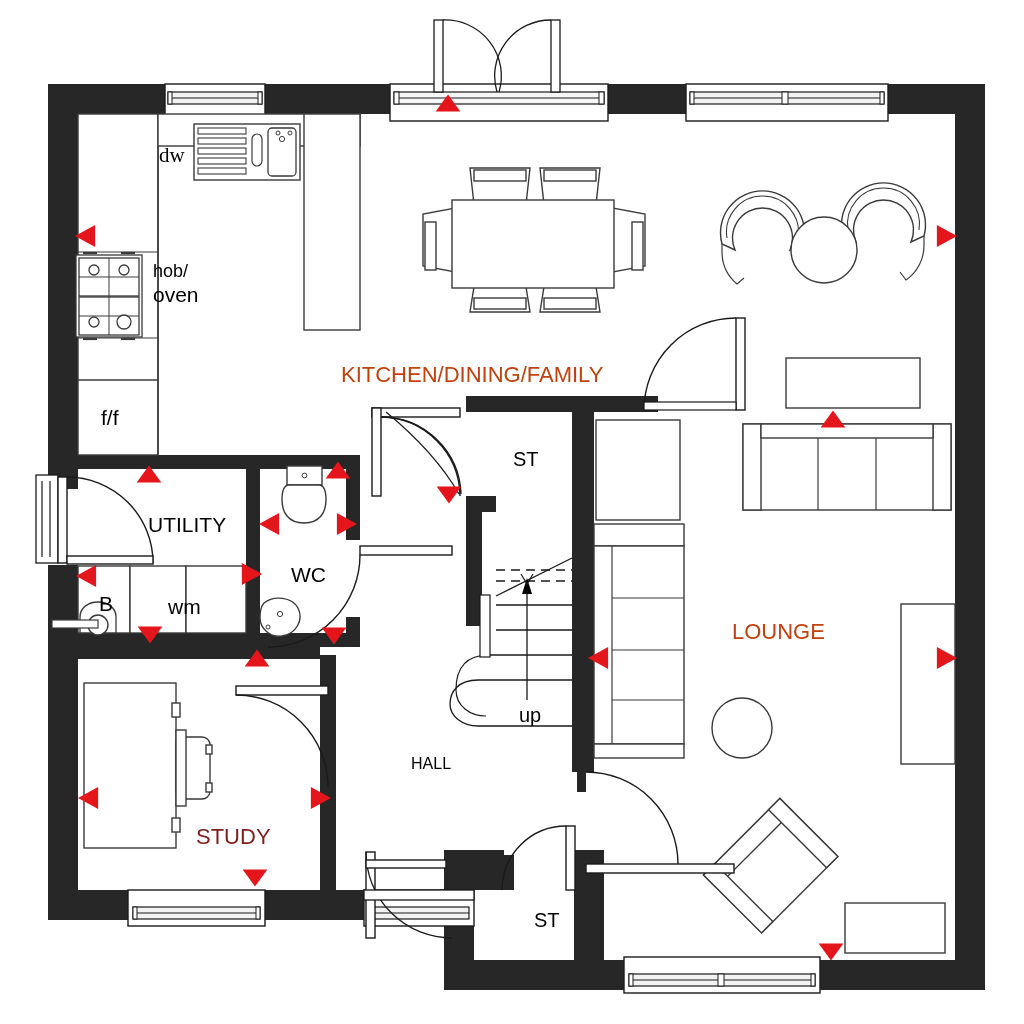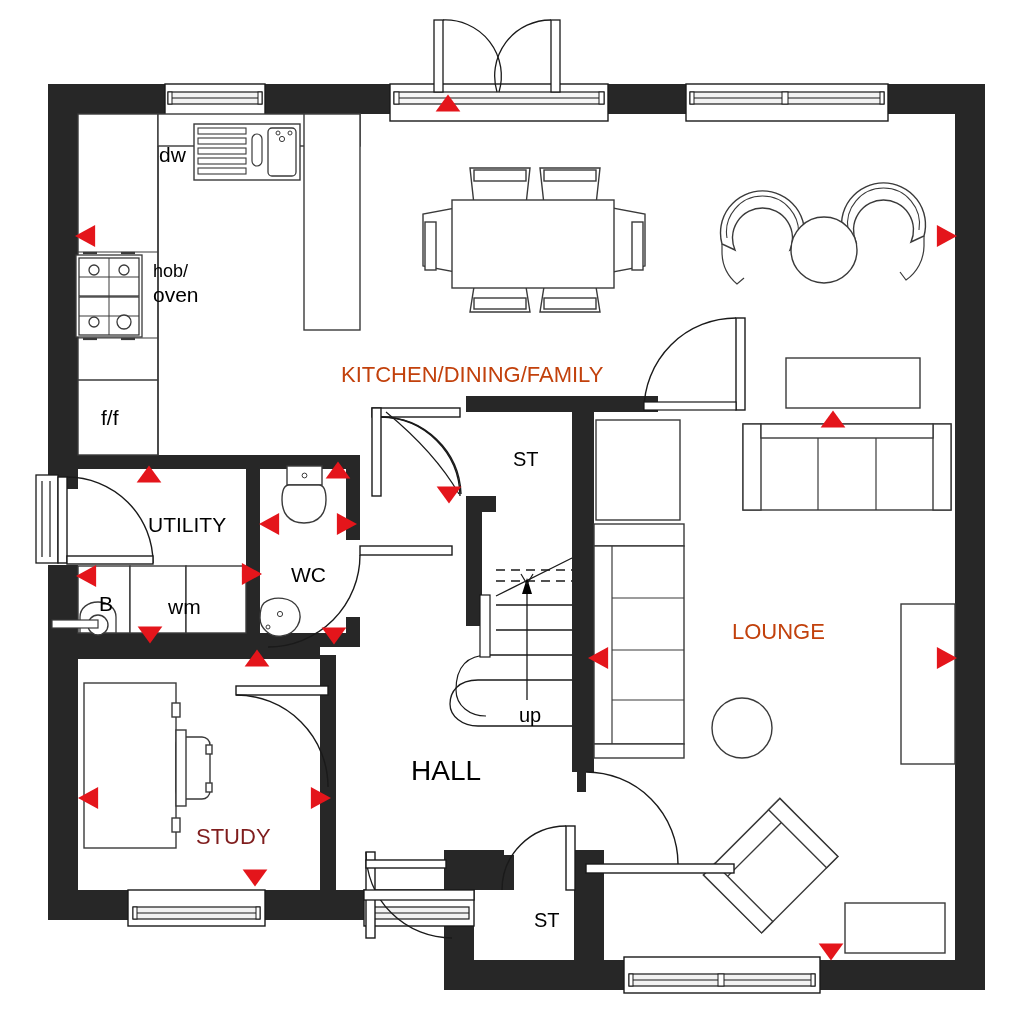--- a/index.html
+++ b/index.html
@@ -413,27 +413,27 @@
         <path d="M 331 798 L 310.85 786.95 L 310.85 809.05 Z" fill="#e4151b"></path>
         <path d="M 255 886.4 L 242.65 869.5 L 267.35 869.5 Z" fill="#e4151b"></path>
         <path d="M 831 960.4 L 818.65 943.5 L 843.35 943.5 Z" fill="#e4151b"></path>
       </g>
 
   </svg>
 
   <div id="labels">
       <div class="lbl" style="left: 341px; top: 362px; font-size: 22px; color: #c2410c;">KITCHEN/DINING/FAMILY</div>
       <div class="lbl" style="left: 732px; top: 619px; font-size: 22px; color: #c2410c;">LOUNGE</div>
-      <div class="lbl" style="left: 411px; top: 755px; font-size: 28px; color: rgb(0, 0, 0);">HALL</div>
+      <div class="lbl" style="left: 411px; top: 755px; font-size: 16px; color: rgb(0, 0, 0);">HALL</div>
       <div class="lbl" style="left: 196px; top: 824px; font-size: 22px; color: #7f1d1d;">STUDY</div>
       <div class="lbl" style="left: 148px; top: 513px; font-size: 21px; color: rgb(0, 0, 0);">UTILITY</div>
       <div class="lbl" style="left: 291px; top: 563px; font-size: 21px; color: #000000;">WC</div>
       <div class="lbl" style="left: 513px; top: 448px; font-size: 20px; color: rgb(0, 0, 0);">ST</div>
       <div class="lbl" style="left: 534px; top: 909px; font-size: 20px; color: rgb(0, 0, 0);">ST</div>
-      <div class="lbl" style="left: 159px; top: 143px; font-size: 21px; color: rgb(0, 0, 0);">dw</div>
+      <div class="lbl" style="left: 159px; top: 143px; font-size: 21px; color: rgb(0, 0, 0); font-family: Liberation Serif, serif;">dw</div>
       <div class="lbl" style="left: 153px; top: 261px; font-size: 18px; color: rgb(0, 0, 0);">hob/</div>
       <div class="lbl" style="left: 153px; top: 283px; font-size: 21px; color: rgb(0, 0, 0);">oven</div>
       <div class="lbl" style="left: 101px; top: 406px; font-size: 21px; color: rgb(0, 0, 0);">f/f</div>
       <div class="lbl" style="left: 142px; top: 595px; font-size: 21px; color: rgb(0, 0, 0); margin-left: 26px;">wm</div>
       <div class="lbl" style="left: 99px; top: 592px; font-size: 21px; color: rgb(0, 0, 0);">B</div>
       <div class="lbl" style="left: 519px; top: 704px; font-size: 20px; color: rgb(0, 0, 0);">up</div>
     </div>
 
 </div>
 

